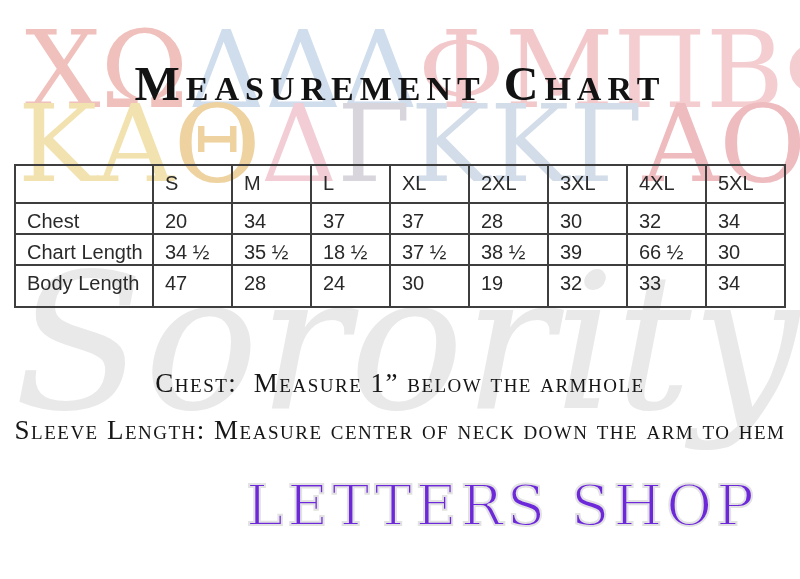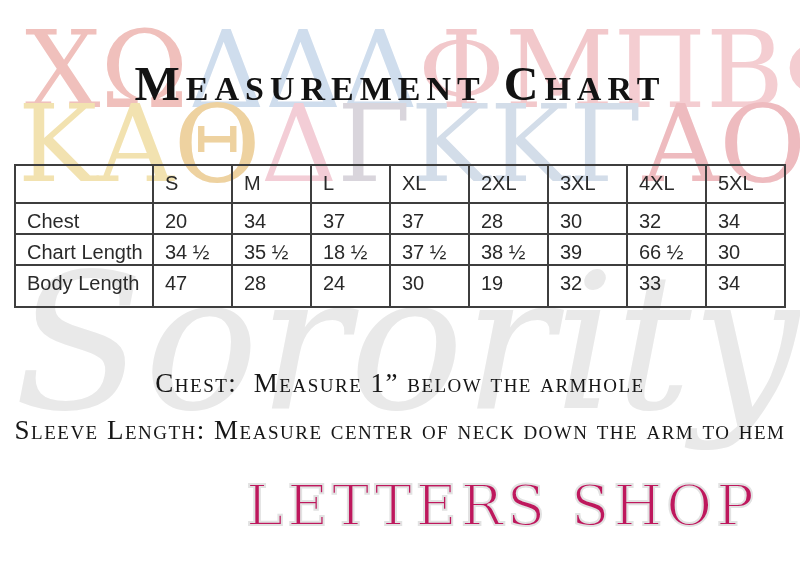--- a/index.html
+++ b/index.html
@@ -16,21 +16,21 @@
   }
   .wm-greek.row1 { left:25px; top:18px;  width:762px; }
   .wm-greek.row2 { left:18px; top:92px;  width:770px; }
   .wm-script {
     left:14px; top:248px; font-family:"DejaVu Serif", serif;
     font-style:italic; font-size:190px; line-height:1; color:#e9e9e9;
   }
   .wm-shop {
     left:246px; top:478px; font-family:"DejaVu Serif", serif;
     font-size:56px; line-height:1; letter-spacing:4px;
-    color:#be185d; -webkit-text-stroke:2px #e2e2e2;
+    color:#6d28d9; -webkit-text-stroke:2px #e2e2e2;
   }
 
   
   .content { position:absolute; inset:0; z-index:1; }
 
   .title {
     position:absolute; top:56px; left:0; width:100%; margin:0;
     text-align:center; font-family:"Liberation Serif", serif;
     font-weight:600; font-variant:small-caps; font-size:48px;
     letter-spacing:6px; color:#131313;

